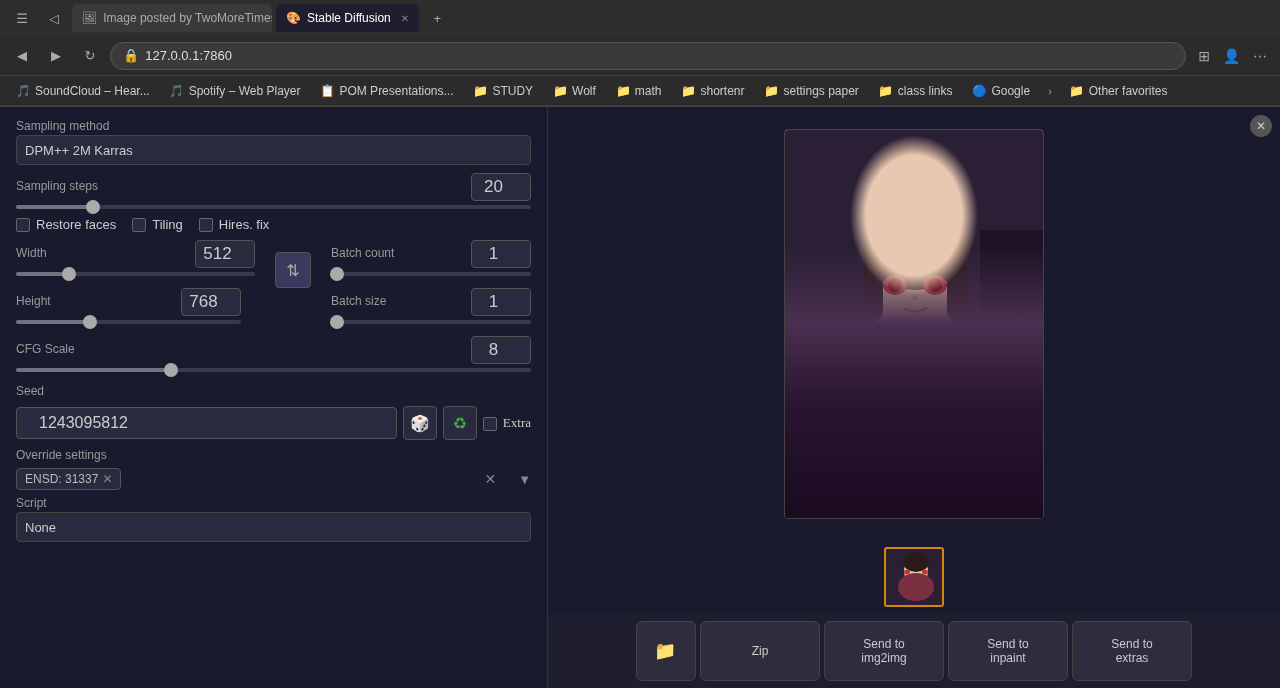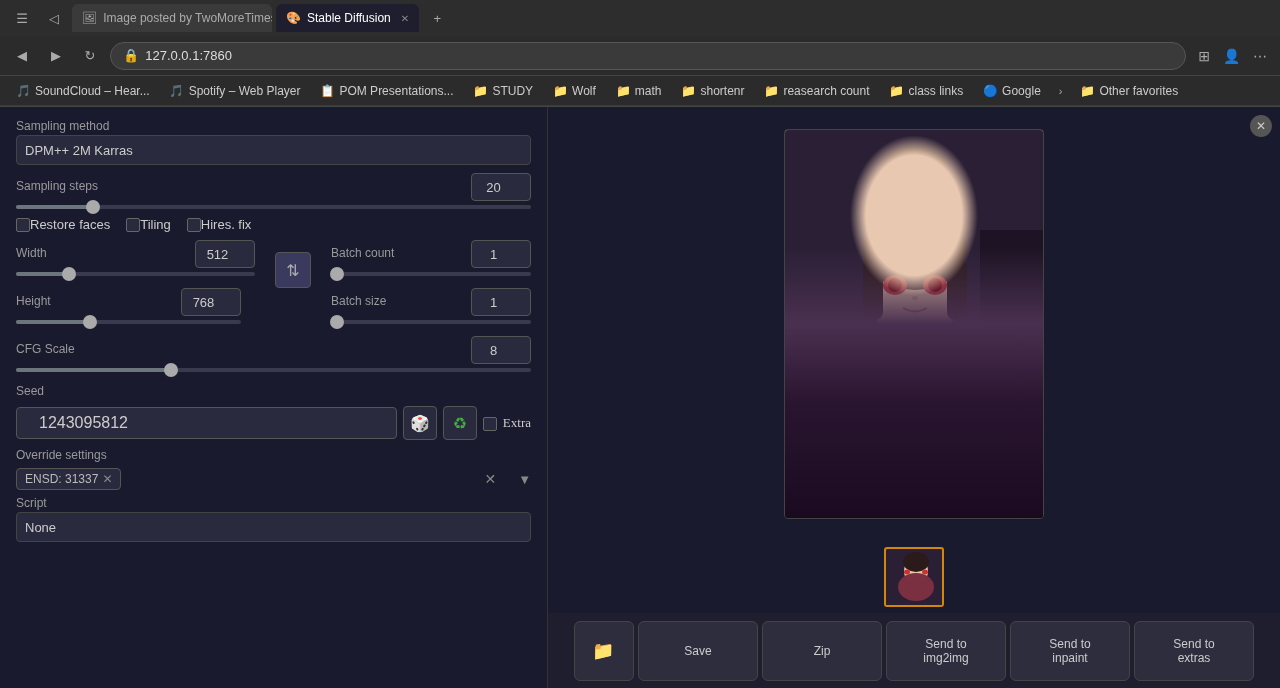--- a/index.html
+++ b/index.html
@@ -91,41 +91,41 @@
     }
     .dropdown {
       flex: 1; height: 30px; background: #2a2a3e; border: 1px solid #444;
       border-radius: 4px; color: #ccc; padding: 0 8px; font-size: 13px;
       appearance: none; cursor: pointer;
     }
 
     .number-input {
       width: 60px; height: 28px; background: #2a2a3e;
       border: 1px solid #555; border-radius: 4px; color: #ccc;
-      text-align: center; font-size: 13px;
+      text-align: center; font-size: 17px;
     }
 
     .slider-container { margin: 4px 0 8px 0; }
     .slider {
       width: 100%; height: 4px; background: #3a3a4e;
       border-radius: 2px; position: relative; cursor: pointer;
     }
     .slider-fill { height: 100%; background: #6c757d; border-radius: 2px; }
     .slider-thumb {
       width: 14px; height: 14px; background: #aaa; border-radius: 50%;
       position: absolute; top: 50%; transform: translate(-50%, -50%);
       cursor: pointer;
     }
 
     .row-2col { display: flex; gap: 20px; align-items: flex-start; }
     .col-left { flex: 1; }
     .col-right { width: 200px; }
 
     .checkbox-row { display: flex; align-items: center; gap: 16px; margin: 8px 0; }
-    .checkbox-item { display: flex; align-items: center; gap: 0; cursor: pointer; }
+    .checkbox-item { display: flex; align-items: center; gap: 6px; cursor: pointer; }
     .checkbox { width: 14px; height: 14px; border: 1px solid #666; background: #2a2a3e; border-radius: 2px; }
 
     .swap-btn {
       width: 36px; height: 36px; background: #3a3a5e; border: 1px solid #555;
       border-radius: 4px; display: flex; align-items: center; justify-content: center;
       cursor: pointer; color: #aaa; font-size: 16px; flex-shrink: 0;
     }
 
     .seed-row { display: flex; align-items: center; gap: 6px; margin: 8px 0; }
     .seed-input {
@@ -292,21 +292,21 @@
     <div class="bookmark-item">
       <span>📁</span>
       <span>math</span>
     </div>
     <div class="bookmark-item">
       <span>📁</span>
       <span>shortenr</span>
     </div>
     <div class="bookmark-item">
       <span>📁</span>
-      <span>reasearch count</span>
+      <span>settings paper</span>
     </div>
     <div class="bookmark-item">
       <span>📁</span>
       <span>class links</span>
     </div>
     <div class="bookmark-item">
       <span>🔵</span>
       <span>Google</span>
     </div>
     <div class="more-btn">›</div>
@@ -525,23 +525,20 @@
           <ellipse cx="39" cy="23" rx="3" ry="2.5" fill="#cc3333"></ellipse>
         </svg>
       </div>
     </div>
 
     <div class="action-bar">
       <div class="action-btn" style="max-width:60px;">
         <span class="btn-icon">📁</span>
       </div>
       <div class="action-btn">
-        <span>Save</span>
-      </div>
-      <div class="action-btn">
         <span>Zip</span>
       </div>
       <div class="action-btn">
         <span style="text-align:center;">Send to<br>img2img</span>
       </div>
       <div class="action-btn">
         <span style="text-align:center;">Send to<br>inpaint</span>
       </div>
       <div class="action-btn">
         <span style="text-align:center;">Send to<br>extras</span>

